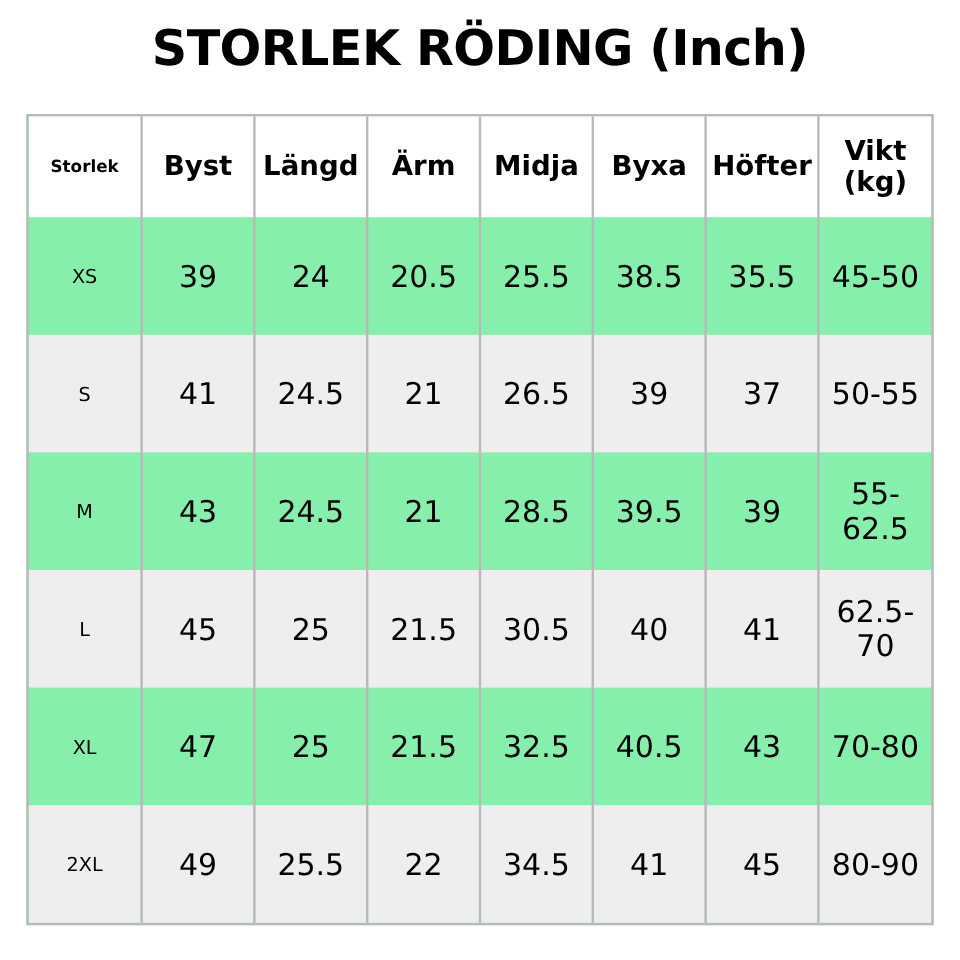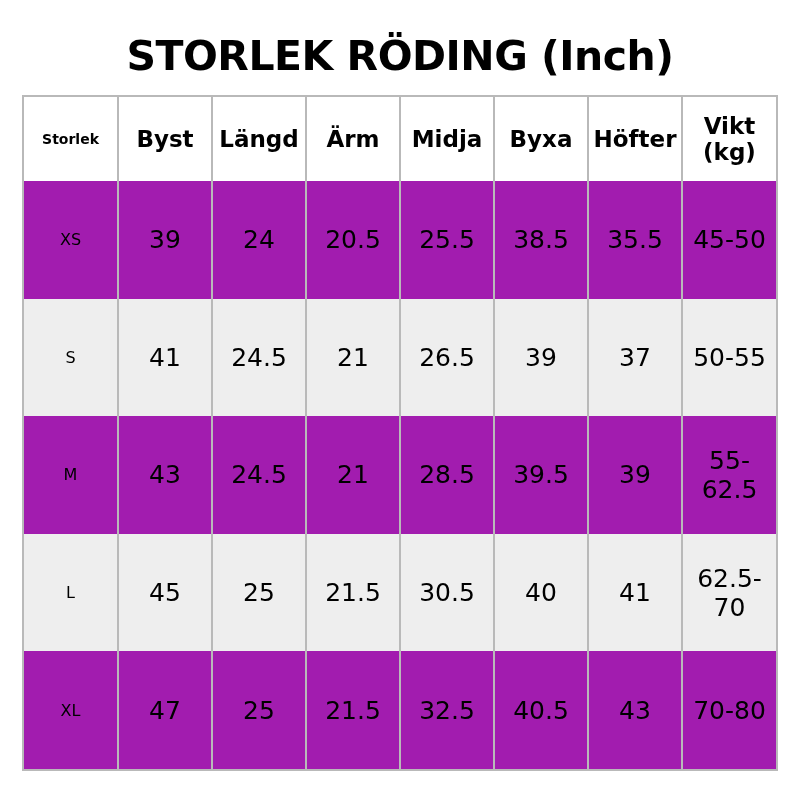--- a/index.html
+++ b/index.html
@@ -21,33 +21,33 @@
     position: relative;
   }
   .title {
     text-align: center;
     font-family: "DejaVu Sans", sans-serif;
     font-weight: bold;
     font-size: 41px;
     letter-spacing: -0.5px;
     color: #000000;
     margin: 0;
-    padding-top: 34px;
+    padding-top: 18px;
     padding-bottom: 0;
     line-height: 1.1;
   }
   .table-wrap {
     position: absolute;
     left: 22px;
     top: 95px;
     width: 756px;
     height: 676px;
     border: 2px solid #b9b9b9;
     box-sizing: border-box;
-    background: #a21caf;
+    background: #86efac;
   }
   table.size-table {
     width: 100%;
     height: 100%;
     border-collapse: collapse;
     table-layout: fixed;
   }
   table.size-table th,
   table.size-table td {
     border-right: 2px solid #b9b9b9;
@@ -154,17 +154,27 @@
         <tr>
           <td class="first-col">XL</td>
           <td>47</td>
           <td>25</td>
           <td>21.5</td>
           <td>32.5</td>
           <td>40.5</td>
           <td>43</td>
           <td>70-80</td>
         </tr>
+        <tr class="shaded">
+          <td class="first-col">2XL</td>
+          <td>49</td>
+          <td>25.5</td>
+          <td>22</td>
+          <td>34.5</td>
+          <td>41</td>
+          <td>45</td>
+          <td>80-90</td>
+        </tr>
       </tbody>
     </table>
   </div>
 
 </div>
 
 </body></html>

